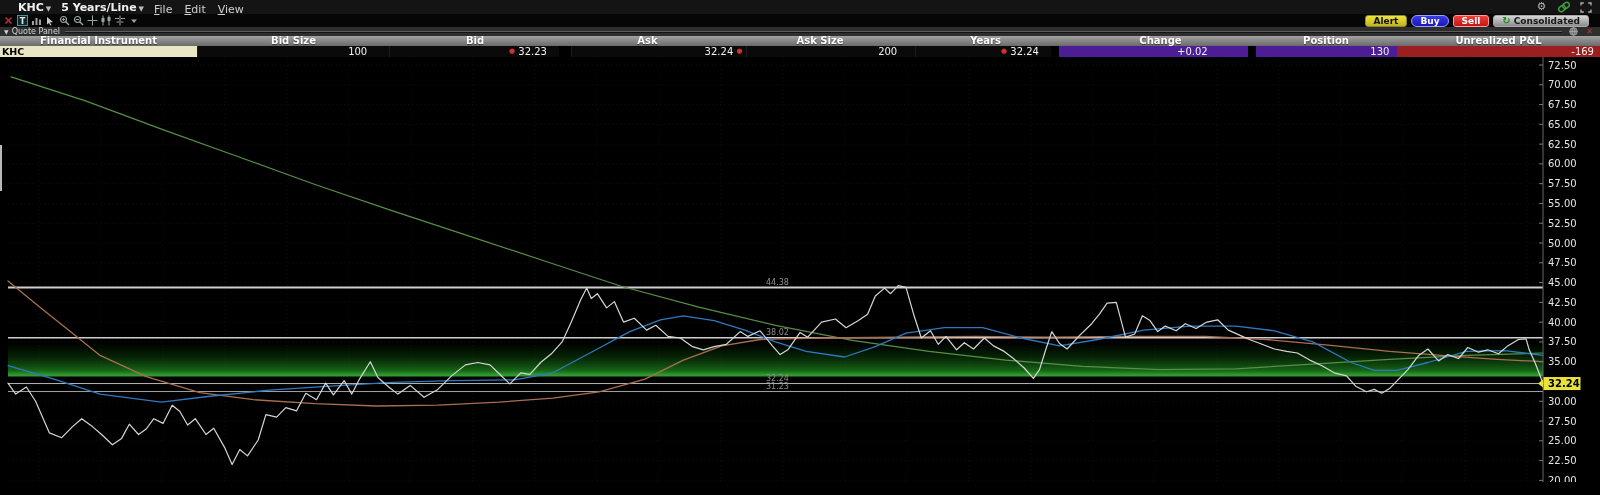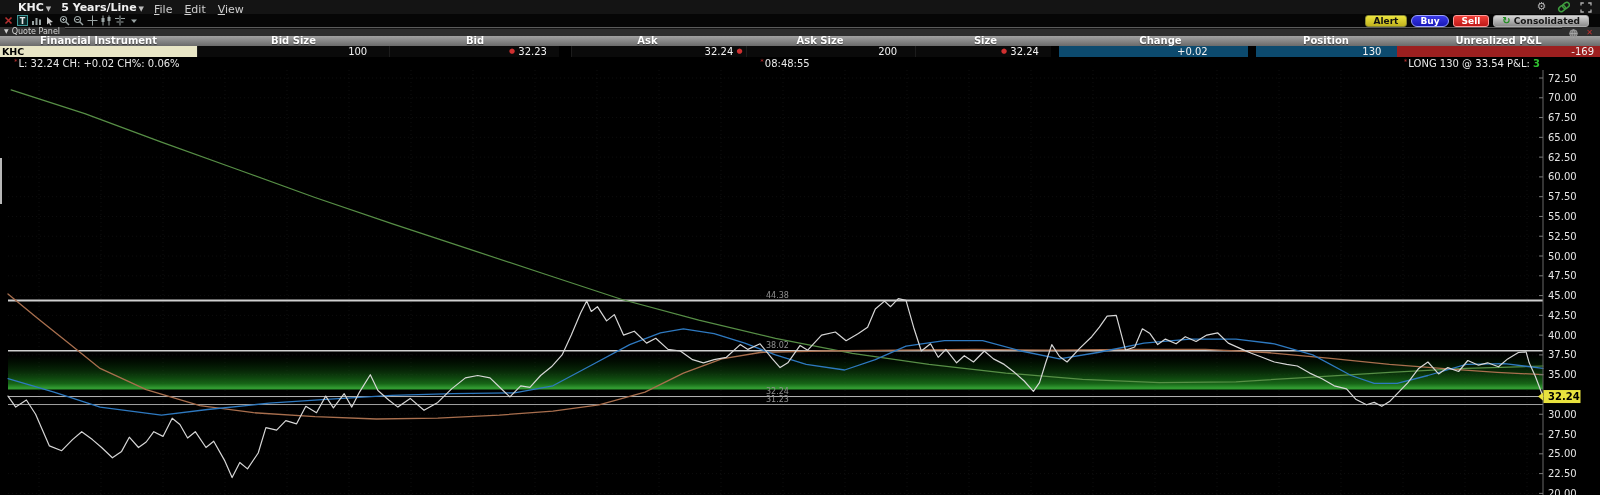--- a/index.html
+++ b/index.html
@@ -25,35 +25,35 @@
   .tb-buttons { margin-left:auto; display:flex; align-items:center; gap:4px; padding-right:11px; }
   .btn { height:12px; line-height:12px; font-size:9px; font-weight:bold; padding:0 8px; border-radius:3px;
          border:1px solid #555; display:inline-flex; align-items:center; gap:3px; }
   .btn-alert { background:linear-gradient(#ece43e,#c2b31e); color:#111; border-color:#8a8a30; }
   .btn-buy   { background:linear-gradient(#3a3ae8,#1818b8); color:#fff; border-color:#9aa0ff;border-radius:6px; }
   .btn-sell  { background:linear-gradient(#f04038,#c01818); color:#fff; border-color:#ff9a9a; }
   .btn-consolidated { background:linear-gradient(#d6d6d6,#8c8c8c); color:#161616; border-color:#aaa; }
   .refresh-glyph { color:#1f8f1f; font-weight:bold; font-size:10px; }
 
   
-  .panel-title { height:9px; background:#2e2e2e; display:flex; align-items:flex-start; padding:0 4px; }
+  .panel-title { height:9px; background:#2e2e2e; display:flex; align-items:center; padding:0 4px; }
   .panel-title .pt-caret { font-size:6px; color:#cfcfcf; margin-right:3px; }
   .panel-title .pt-label { font-size:8px; color:#d6d6d6; white-space:nowrap; }
   .pt-rule { flex:1; height:2px; margin:0 5px; border-top:1px solid #5c5c5c; border-bottom:1px solid #141414; }
   .pt-icons { display:flex; align-items:center; gap:3px; }
   .pt-x { color:#c03030; font-size:8px; font-weight:bold; line-height:8px; }
 
   .quote-header { height:10px; display:flex; background:linear-gradient(#a2a2a2,#6a6a6a); }
   .qh-cell { font-size:10px; font-weight:bold; color:#fff; text-align:center; line-height:10px;
              text-shadow:0 1px 1px rgba(0,0,0,.55); overflow:hidden; white-space:nowrap; }
   .quote-row { height:11px; display:flex; background:#000; }
   .qr-cell { font-size:10px; line-height:11px; text-align:right; color:#f2f2f2; white-space:nowrap; overflow:hidden; }
   .qr-instrument { background:#e9e6c6; color:#000; font-weight:bold; text-align:left; padding-left:2px; font-size:9.5px; }
   .qr-dark  { background:#0a0a0a; border-left:1px solid #1c1c1c; }
-  .qr-green { background:#0c4a6e;margin-left:8px; }
+  .qr-green { background:#4c1d95;margin-left:8px; }
   .qr-red   { background:#9c1f1f; }
   .marker { color:#d03030; font-size:7px; vertical-align:top; }
 
   
   .legend-row { height:13px; background:#000; position:relative; font-size:10px; color:#e8e8e8; }
   .legend-left { position:absolute; left:14px; top:1px; white-space:nowrap; }
   .legend-time { position:absolute; left:705px; width:160px; text-align:center; top:1px; }
   .legend-pos  { position:absolute; right:60px; top:1px; white-space:nowrap; }
   .pnl-green { color:#30c030; font-weight:bold; }
   .asterisk { color:#c03030; font-size:7px; vertical-align:top; margin-right:1px; }
@@ -188,42 +188,37 @@
         </span>
       </span>
   </div>
 
   <div class="quote-header" id="quote-header">
       <div class="qh-cell" style="width: 197px;">Financial Instrument</div>
       <div class="qh-cell" style="width: 193px;">Bid Size</div>
       <div class="qh-cell" style="width: 170px;">Bid</div>
       <div class="qh-cell" style="width: 175px;">Ask</div>
       <div class="qh-cell" style="width: 170px;">Ask Size</div>
-      <div class="qh-cell" style="width: 161px;">Size</div>
+      <div class="qh-cell" style="width: 161px;">Years</div>
       <div class="qh-cell" style="width: 189px;">Change</div>
       <div class="qh-cell" style="width: 142px;">Position</div>
       <div class="qh-cell" style="width: 203px;">Unrealized P&amp;L</div>
     </div>
   <div class="quote-row" id="quote-row">
       <div class="qr-cell qr-instrument" style="width: 197px; padding-right: 0px;"><span>KHC</span></div>
       <div class="qr-cell qr-dark" style="width: 193px; padding-right: 22px;"><span>100</span></div>
       <div class="qr-cell qr-dark" style="width: 170px; padding-right: 12px;"><span class="marker">●</span> <span>32.23</span></div>
       <div class="qr-cell qr-dark" style="width: 175px; padding-right: 3px; margin-left: 12px;"><span>32.24</span> <span class="marker">●</span></div>
       <div class="qr-cell qr-dark" style="width: 170px; padding-right: 18px;"><span>200</span></div>
       <div class="qr-cell qr-dark" style="width: 136px; padding-right: 12px;"><span class="marker">●</span> <span>32.24</span></div>
       <div class="qr-cell qr-green" style="width: 189px; padding-right: 40px;"><span>+0.02</span></div>
-      <div class="qr-cell qr-green" style="width: 142px; padding-right: 16px;"><span>130</span></div>
+      <div class="qr-cell qr-green" style="width: 142px; padding-right: 8px;"><span>130</span></div>
       <div class="qr-cell qr-red" style="width: 203px; padding-right: 6px; text-align: right;"><span>-169</span></div>
     </div>
 
-  <div class="legend-row">
-    <span class="legend-left"><span class="asterisk">*</span><span>L: 32.24 CH: +0.02 CH%: 0.06%</span></span>
-    <span class="legend-time"><span class="asterisk">*</span><span>08:48:55</span></span>
-    <span class="legend-pos"><span class="asterisk">*</span><span>LONG 130 @ 33.54 P&amp;L:</span> <span class="pnl-green">3</span></span>
-  </div>
 
   <div class="chart">
     <div class="edge-artifact"></div>
     <svg id="chart-svg" width="1600" height="425">
         <line x1="8" x2="1543" y1="8" y2="8" stroke="rgba(255,255,255,0.055)" stroke-dasharray="1,3"></line>
         <line x1="8" x2="1543" y1="27.78" y2="27.78" stroke="rgba(255,255,255,0.055)" stroke-dasharray="1,3"></line>
         <line x1="8" x2="1543" y1="47.56" y2="47.56" stroke="rgba(255,255,255,0.055)" stroke-dasharray="1,3"></line>
         <line x1="8" x2="1543" y1="67.34" y2="67.34" stroke="rgba(255,255,255,0.055)" stroke-dasharray="1,3"></line>
         <line x1="8" x2="1543" y1="87.12" y2="87.12" stroke="rgba(255,255,255,0.055)" stroke-dasharray="1,3"></line>
         <line x1="8" x2="1543" y1="106.9" y2="106.9" stroke="rgba(255,255,255,0.055)" stroke-dasharray="1,3"></line>

